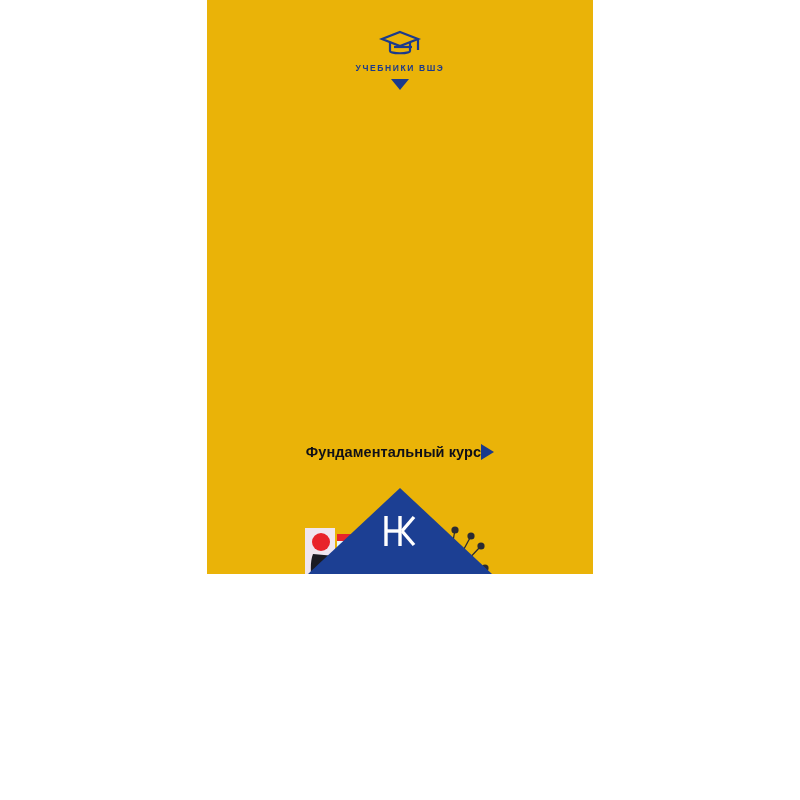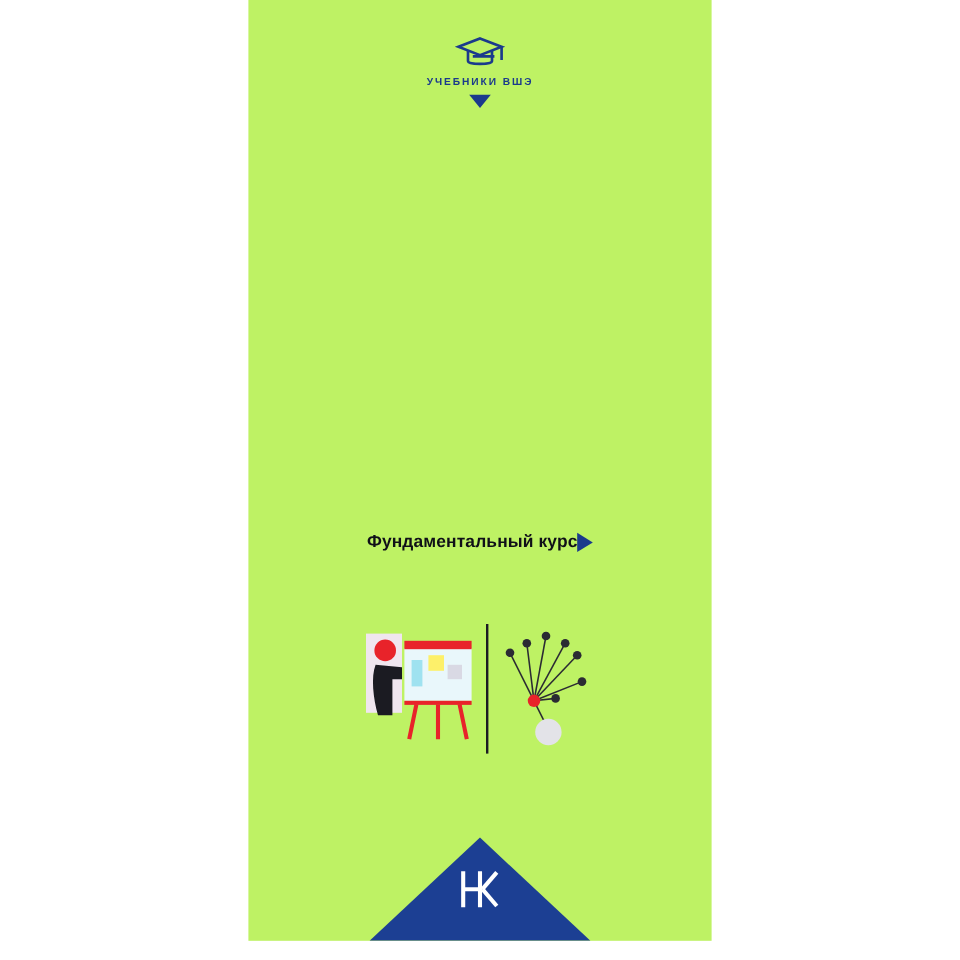--- a/index.html
+++ b/index.html
@@ -20,22 +20,22 @@
     height: 800px;
     background: #ffffff;
   }
 
   
   .page {
     position: absolute;
     left: 207px;
     top: 0px;
     width: 386px;
-    height: 784px;
-    background: #bef264;
+    height: 574px;
+    background: #eab308;
     overflow: hidden;
   }
 
   
   .publisher {
     position: absolute;
     top: 30px;
     left: 0;
     width: 386px;
     text-align: center;

